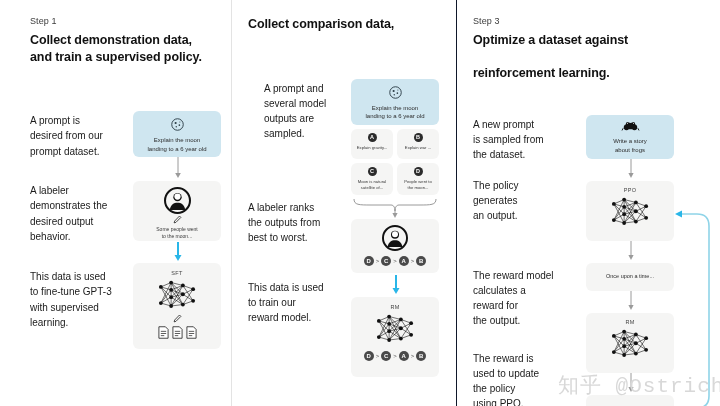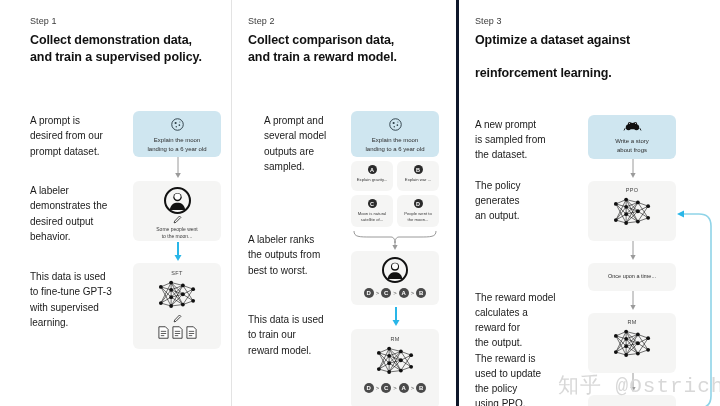--- a/index.html
+++ b/index.html
@@ -8,21 +8,21 @@
     background:#ffffff;
     font-family:"Liberation Sans", sans-serif;
     color:#0d0d0d;
     overflow:hidden;
     position:relative;
   }
   .board{position:relative;width:720px;height:295px;display:flex;}
   .col{position:relative;box-sizing:border-box;height:406px;}
   .col1{width:231px;padding:16px 0 0 30px;}
   .col2{width:225px;padding:16px 0 0 16px;border-left:1px solid #e3e3e3;}
-  .col3{width:264px;padding:16px 0 0 16px;border-left:3px solid #0f172a;}
+  .col3{width:264px;padding:16px 0 0 16px;border-left:1px solid #0f172a;}
 
   .step-label{font-size:9px;color:#3b3b3b;letter-spacing:.1px;margin:0 0 6px 0;}
   .step-title{font-size:12.5px;font-weight:bold;line-height:1.33;margin:0;color:#111;letter-spacing:-.1px;}
 
   .body-wrap{position:relative;margin-top:22px;}
   .para{font-size:10px;line-height:1.52;color:#1a1a1a;position:absolute;}
 
   
   .card{position:absolute;box-sizing:border-box;border-radius:6px;}
   .card-blue{background:#cfe6f0;}
@@ -161,24 +161,22 @@
               <line x1="3.5" y1="7" x2="10.5" y2="7" stroke="#111" stroke-width="0.9"></line>
               <line x1="3.5" y1="9.8" x2="10.5" y2="9.8" stroke="#111" stroke-width="0.9"></line>
               <line x1="3.5" y1="12.6" x2="8" y2="12.6" stroke="#111" stroke-width="0.9"></line>
             </svg>
         </div>
       </div>
     </div>
   </div>
 
   <div class="col col2">
-    <div class="step-label">Step 2</div>
     <div class="step-title">
       <span>Collect comparison data,</span><br>
-      <span>and train a reward model.</span>
     </div>
 
     <div class="body-wrap">
       <div class="para" style="left:16px;top:26px;width:110px;white-space:pre-line;">A prompt and
 several model
 outputs are
 sampled.</div>
       <div class="para" style="left:0;top:145px;width:112px;white-space:pre-line;">A labeler ranks
 the outputs from
 best to worst.</div>
@@ -314,21 +312,21 @@
       <span>reinforcement learning.</span>
     </div>
 
     <div class="body-wrap">
       <div class="para" style="left:0;top:13px;width:106px;white-space:pre-line;">A new prompt
 is sampled from
 the dataset.</div>
       <div class="para" style="left:0;top:74px;width:106px;white-space:pre-line;">The policy
 generates
 an output.</div>
-      <div class="para" style="left:0;top:186px;width:118px;white-space:pre-line;">The reward model
+      <div class="para" style="left:0;top:164px;width:118px;white-space:pre-line;">The reward model
 calculates a
 reward for
 the output.</div>
       <div class="para" style="left:0;top:247px;width:118px;white-space:pre-line;">The reward is
 used to update
 the policy
 using PPO.</div>
 
       <div class="card card-blue" style="left:113px;top:11px;width:88px;height:44px;">
         <div style="display:flex;justify-content:center;margin-top:5px;">

